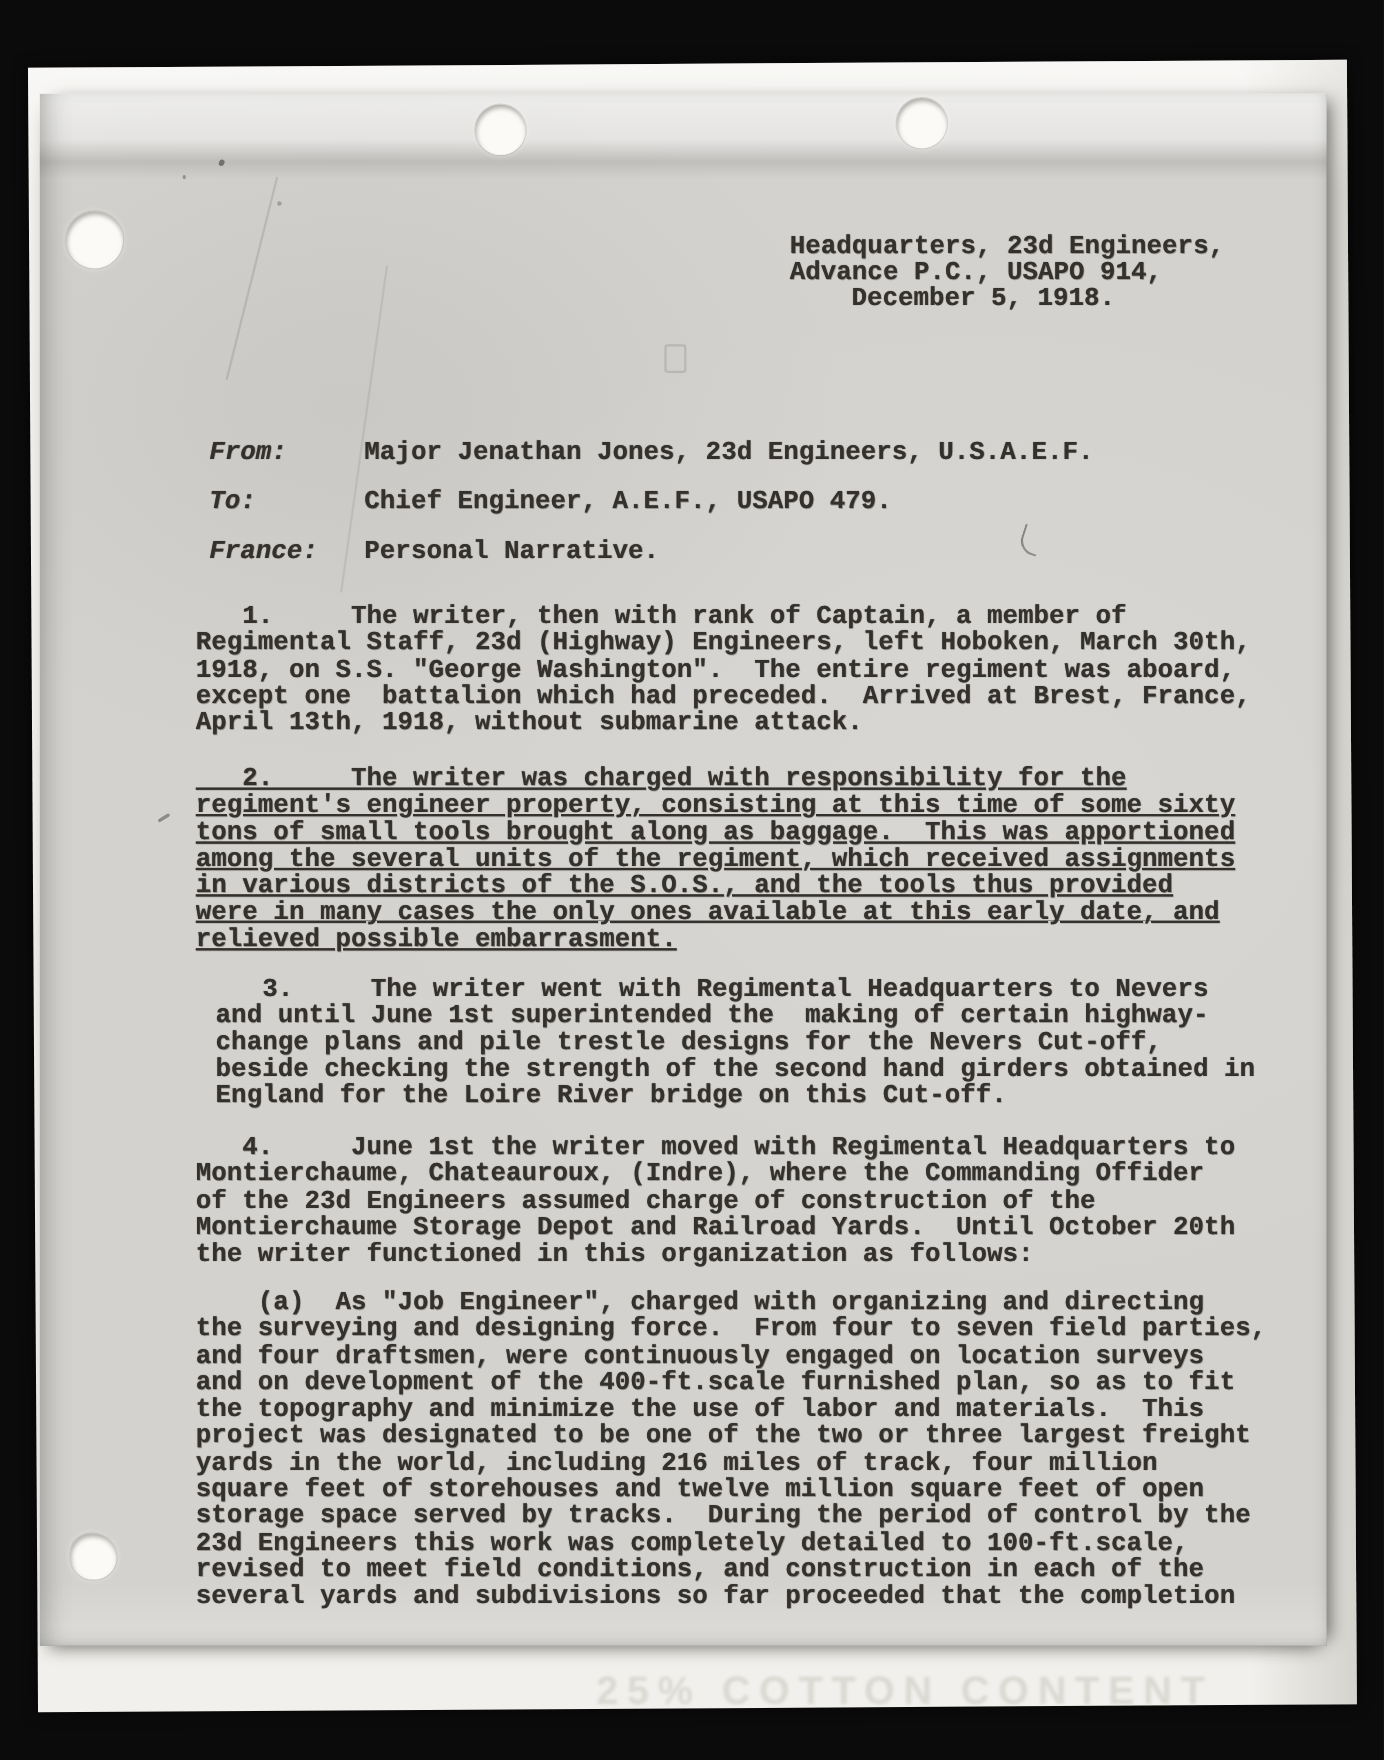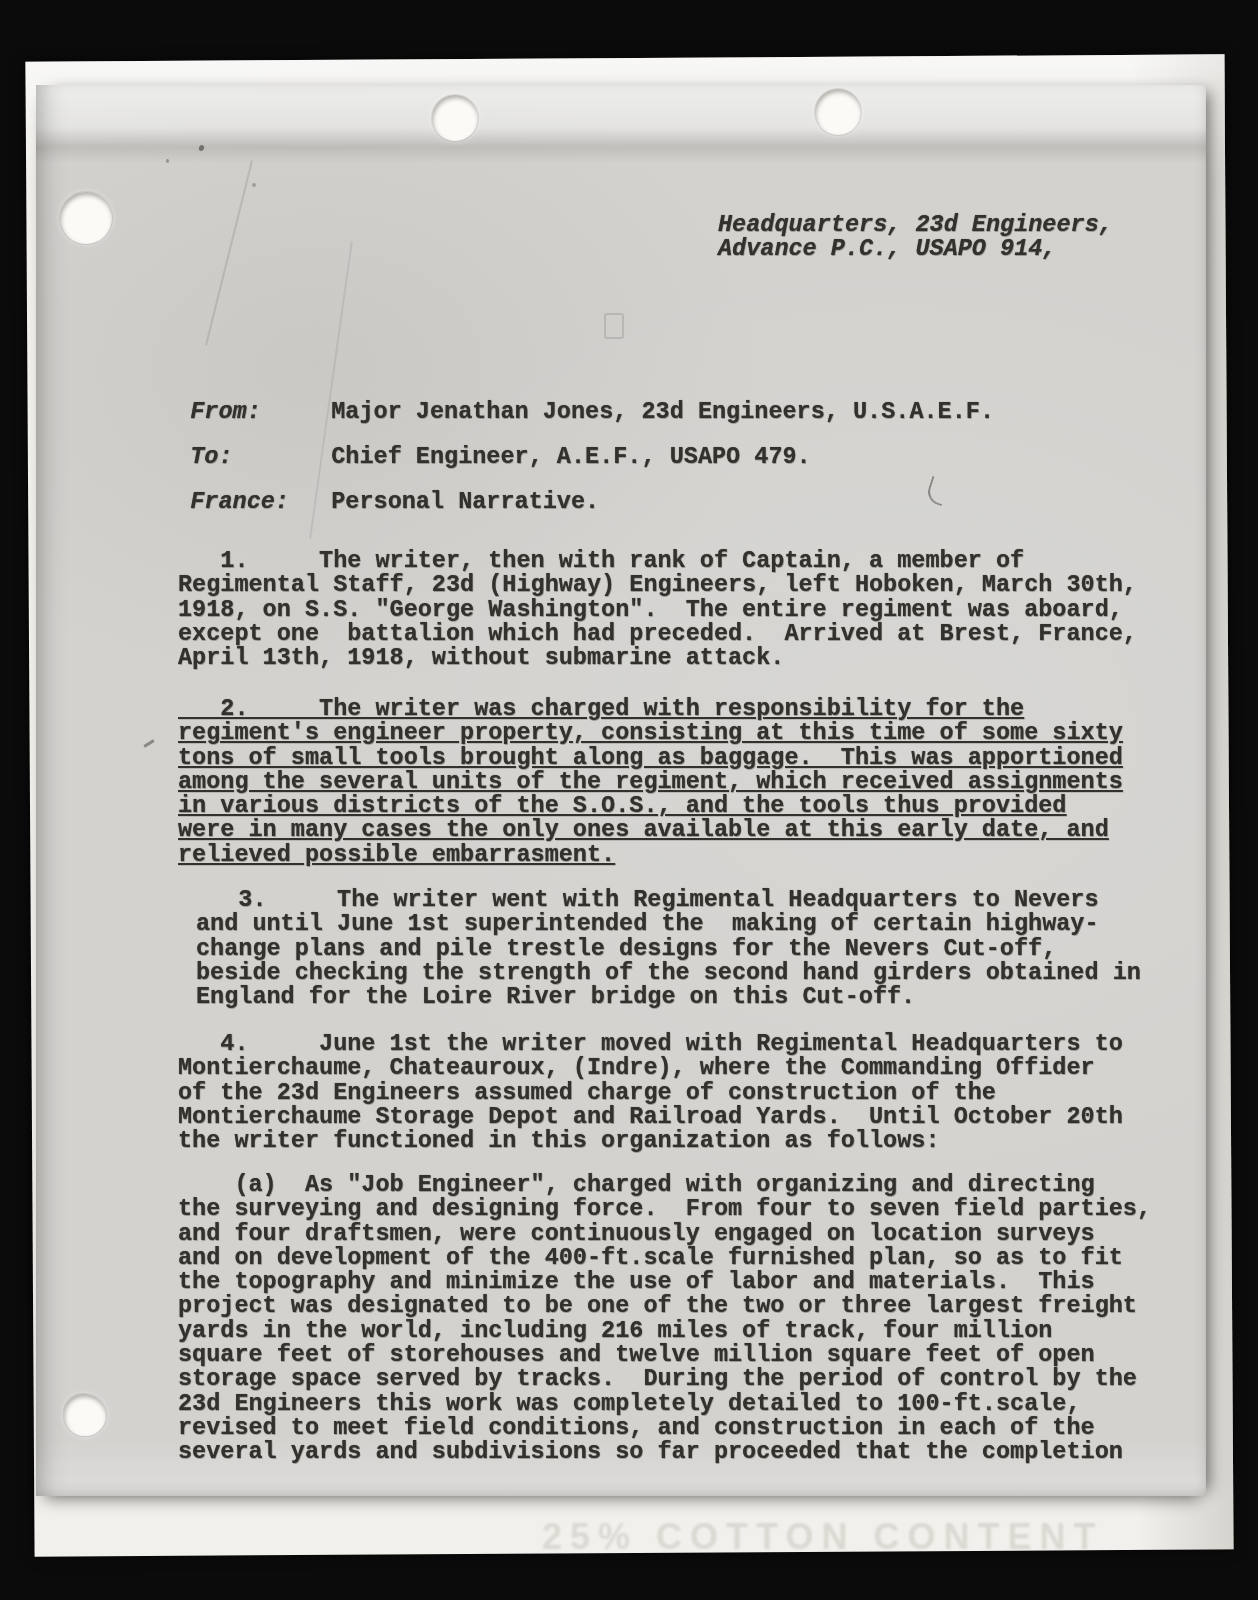--- a/index.html
+++ b/index.html
@@ -42,21 +42,21 @@
   .hole-l1{left:60px;top:192px;width:52px;height:52px;}
   .hole-l2{left:64px;top:1394px;width:42px;height:42px;border-radius:46% 54% 50% 50%;}
 
   
   .typed{
     position:absolute;color:#34312d;font-weight:700;
     font-size:23.5px;line-height:24.3px;
     text-shadow:0 0 1px rgba(52,49,45,.65),.6px .6px .4px rgba(52,49,45,.30);
   }
   .para{white-space:pre;margin:16px;font-family:inherit;}
-  .letterhead{left:718px;top:213px;line-height:23.5px;font-style:italic;}
+  .letterhead{left:718px;top:213px;line-height:23.5px;}
   .letterhead .lh-line{white-space:pre;}
   .lh-indent{padding-left:56px;}
   .meta-row{left:162px;white-space:pre;}
   .meta-row .lbl{display:inline-block;width:141px;font-style:italic;}
   .row-from{top:376px;}
   .row-to{top:421px;}
   .row-subject{top:466px;}
   .p1{left:162px;top:533px;}
   .p2{left:162px;top:681px;text-decoration:underline;}
   .p3{left:180px;top:872px;}
@@ -100,20 +100,21 @@
 <div class="speck speck-c"></div>
 <div class="crease crease-1"></div>
 <div class="crease crease-2"></div>
 <div class="ghost-box"></div>
 <div class="pen-mark"></div>
 <div class="margin-tick"></div>
 
 <div class="typed letterhead">
   <div class="lh-line">Headquarters, 23d Engineers,</div>
   <div class="lh-line">Advance P.C., USAPO 914,</div>
+  <div class="lh-line lh-indent">December 5, 1918.</div>
 </div>
 
 <div class="typed meta-row row-from">
   <span class="lbl">From:</span><span>Major Jenathan Jones, 23d Engineers, U.S.A.E.F.</span>
 </div>
 
 <div class="typed meta-row row-to">
   <span class="lbl">To:</span><span>Chief Engineer, A.E.F., USAPO 479.</span>
 </div>
 

